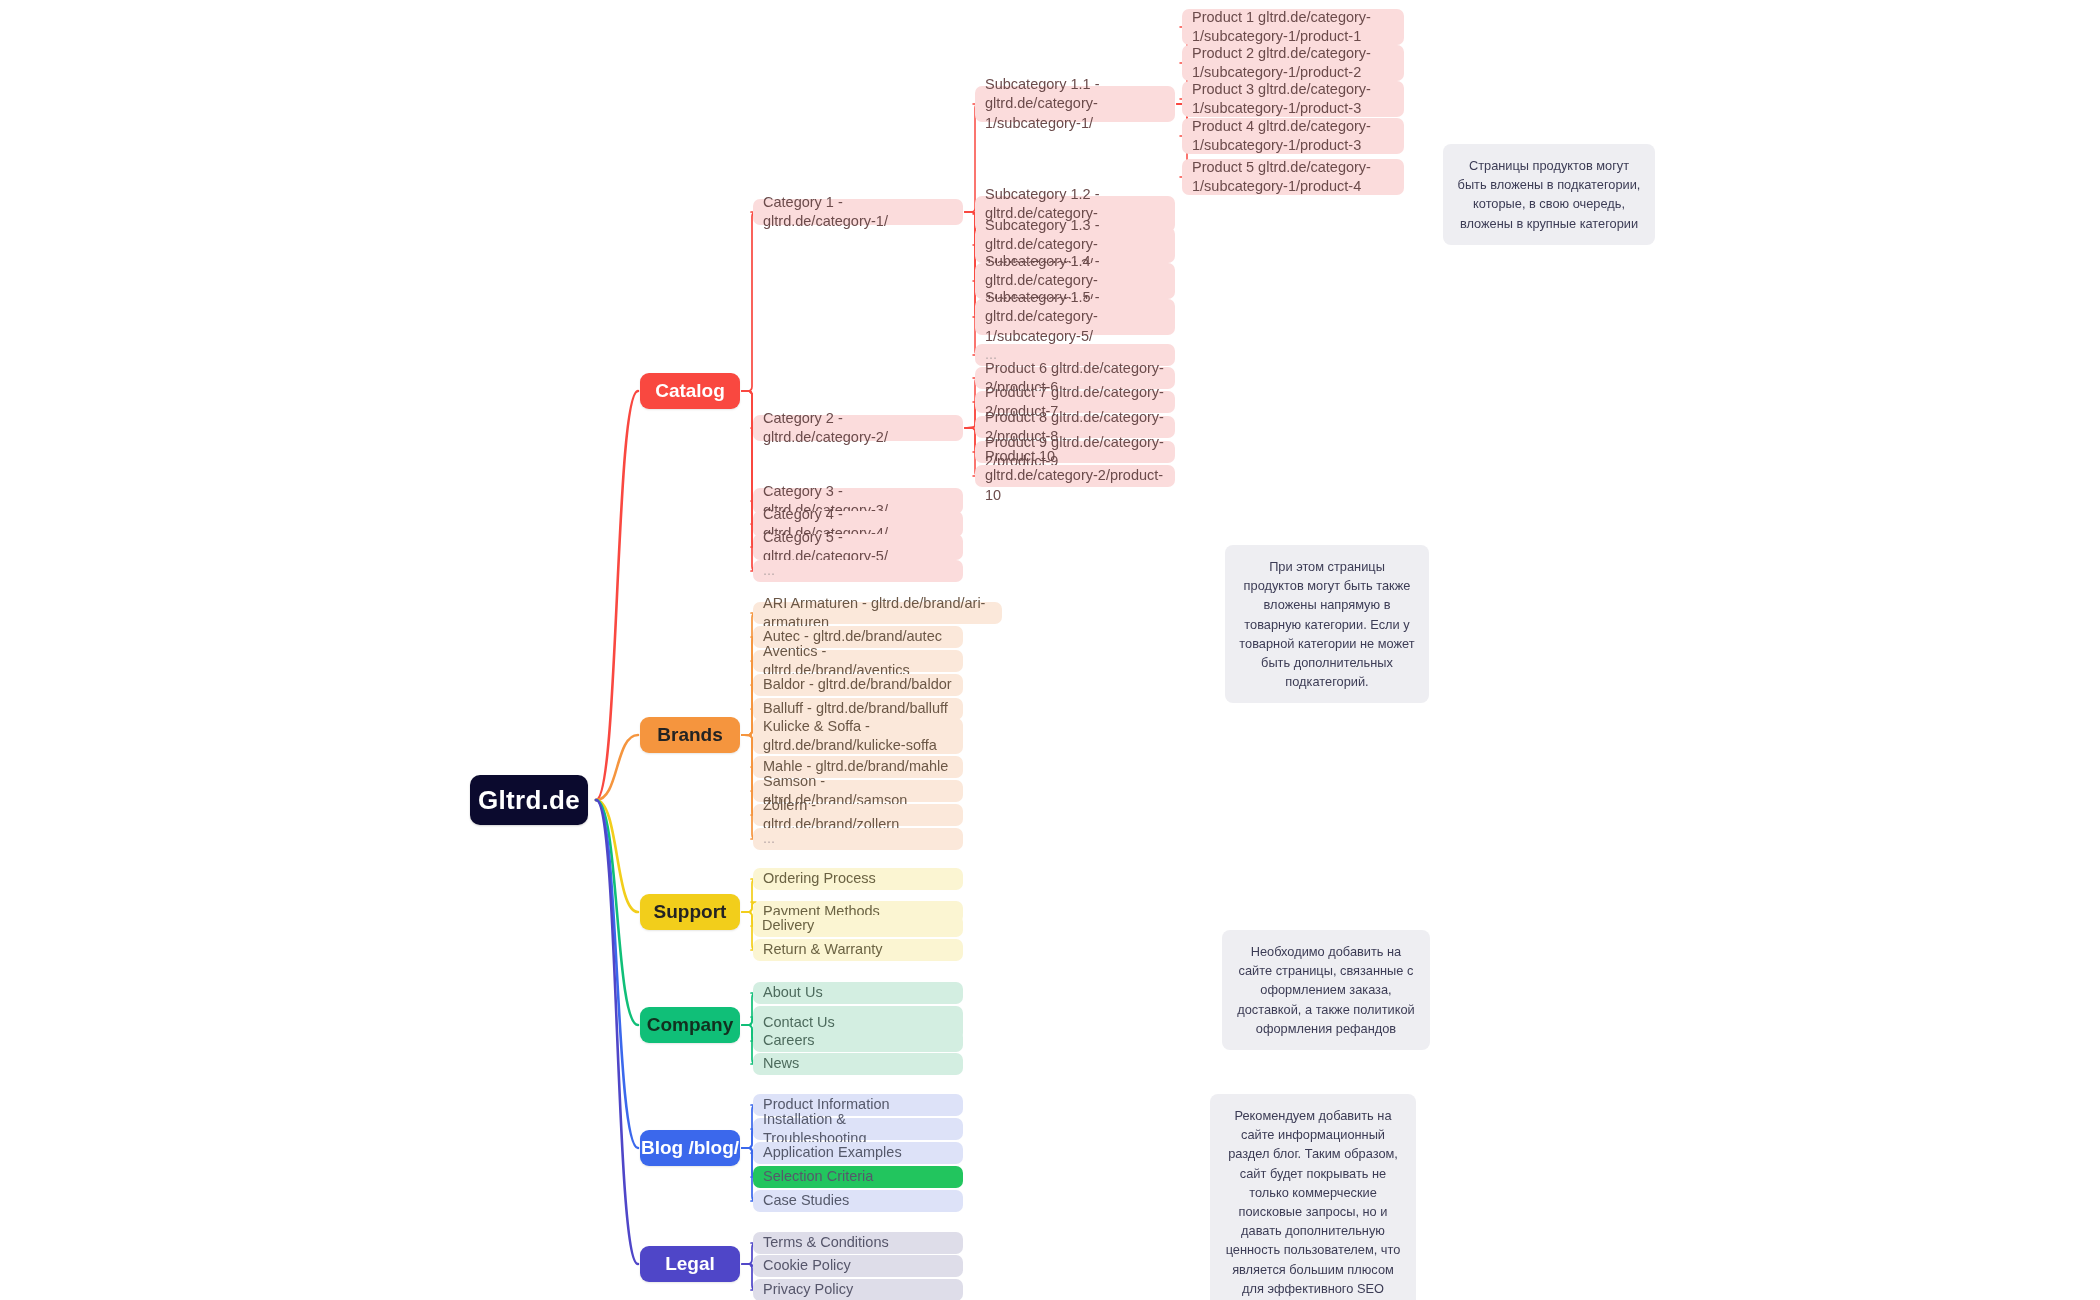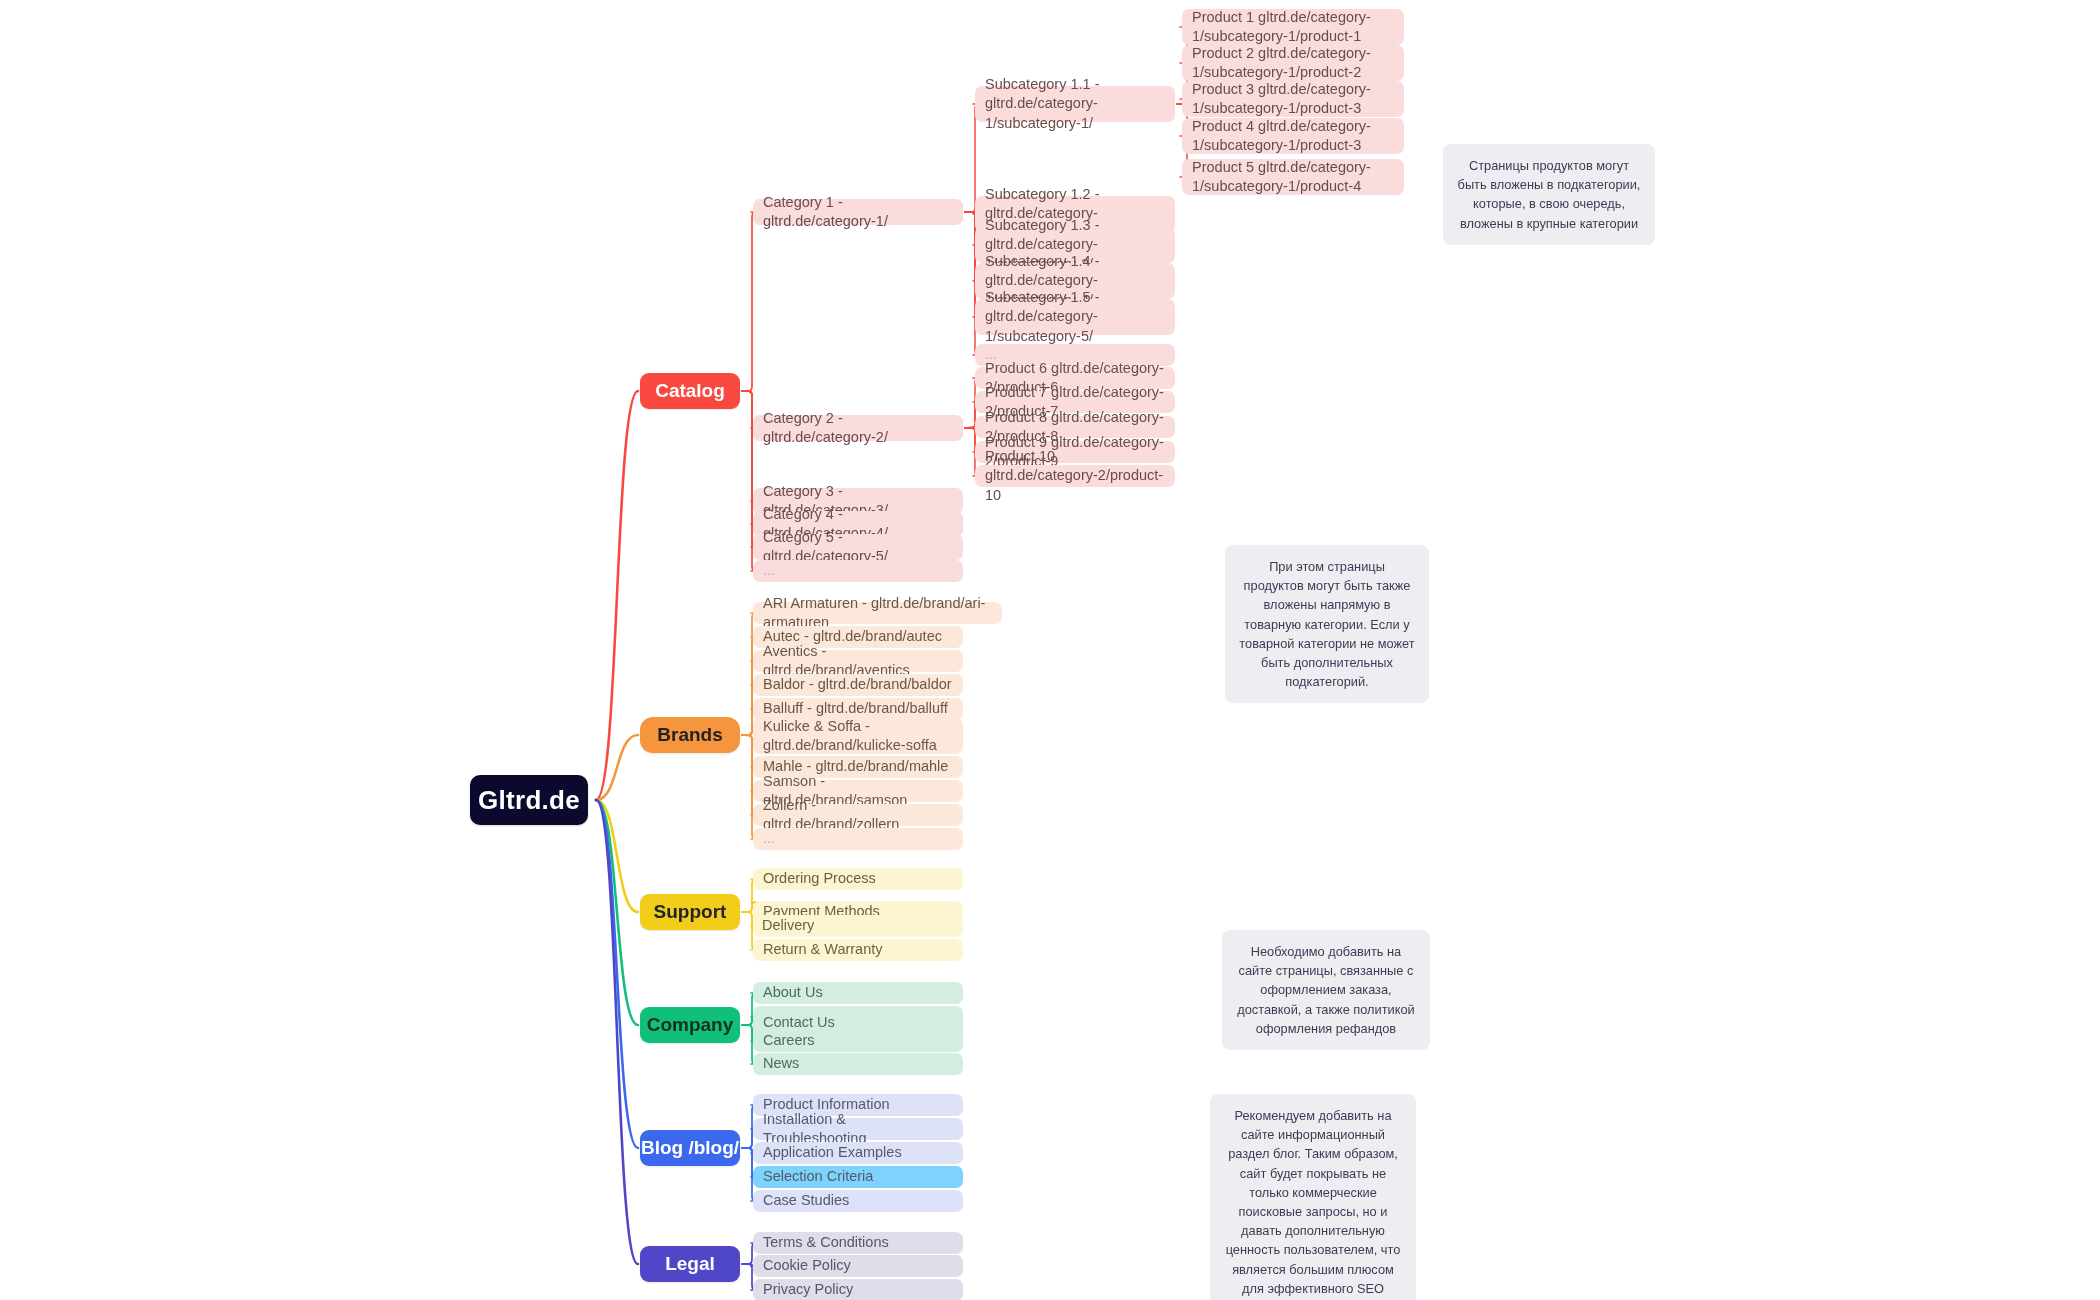--- a/index.html
+++ b/index.html
@@ -157,21 +157,21 @@
       <div class="node leaf" style="background: rgb(251, 220, 220); color: rgb(107, 75, 75); left: 753px; top: 415px; width: 210px; min-height: 26px; height: 26px;">Category 2 - gltrd.de/category-2/</div>
       <div class="node leaf" style="background: rgb(251, 220, 220); color: rgb(107, 75, 75); left: 975px; top: 367px; width: 200px; min-height: 22px; height: 22px;">Product 6 gltrd.de/category-2/product-6</div>
       <div class="node leaf" style="background: rgb(251, 220, 220); color: rgb(107, 75, 75); left: 975px; top: 391px; width: 200px; min-height: 22px; height: 22px;">Product 7 gltrd.de/category-2/product-7</div>
       <div class="node leaf" style="background: rgb(251, 220, 220); color: rgb(107, 75, 75); left: 975px; top: 416px; width: 200px; min-height: 22px; height: 22px;">Product 8 gltrd.de/category-2/product-8</div>
       <div class="node leaf" style="background: rgb(251, 220, 220); color: rgb(107, 75, 75); left: 975px; top: 441px; width: 200px; min-height: 22px; height: 22px;">Product 9 gltrd.de/category-2/product-9</div>
       <div class="node leaf" style="background: rgb(251, 220, 220); color: rgb(107, 75, 75); left: 975px; top: 465px; width: 200px; min-height: 22px; height: 22px;">Product 10 gltrd.de/category-2/product-10</div>
       <div class="node leaf" style="background: rgb(251, 220, 220); color: rgb(107, 75, 75); left: 753px; top: 488px; width: 210px; min-height: 26px; height: 26px;">Category 3 - gltrd.de/category-3/</div>
       <div class="node leaf" style="background: rgb(251, 220, 220); color: rgb(107, 75, 75); left: 753px; top: 511px; width: 210px; min-height: 26px; height: 26px;">Category 4 - gltrd.de/category-4/</div>
       <div class="node leaf" style="background: rgb(251, 220, 220); color: rgb(107, 75, 75); left: 753px; top: 534px; width: 210px; min-height: 26px; height: 26px;">Category 5 - gltrd.de/category-5/</div>
       <div class="node leaf ellipsis" style="background: rgb(251, 220, 220); left: 753px; top: 560px; width: 210px; min-height: 22px; height: 22px;">...</div>
-      <div class="node branch dark-label" style="background: rgb(245, 149, 62); color: rgb(35, 35, 35); left: 640px; top: 717px; width: 100px; min-height: 36px; height: 36px; border-radius: 13px;">Brands</div>
+      <div class="node branch dark-label" style="background: rgb(245, 149, 62); color: rgb(35, 35, 35); left: 640px; top: 717px; width: 100px; min-height: 36px; height: 36px;">Brands</div>
       <div class="node leaf" style="background: rgb(251, 232, 218); color: rgb(107, 87, 70); left: 753px; top: 602px; width: 249px; min-height: 22px; height: 22px;">ARI Armaturen - gltrd.de/brand/ari-armaturen</div>
       <div class="node leaf" style="background: rgb(251, 232, 218); color: rgb(107, 87, 70); left: 753px; top: 626px; width: 210px; min-height: 22px; height: 22px;">Autec - gltrd.de/brand/autec</div>
       <div class="node leaf" style="background: rgb(251, 232, 218); color: rgb(107, 87, 70); left: 753px; top: 650px; width: 210px; min-height: 22px; height: 22px;">Aventics - gltrd.de/brand/aventics</div>
       <div class="node leaf" style="background: rgb(251, 232, 218); color: rgb(107, 87, 70); left: 753px; top: 674px; width: 210px; min-height: 22px; height: 22px;">Baldor - gltrd.de/brand/baldor</div>
       <div class="node leaf" style="background: rgb(251, 232, 218); color: rgb(107, 87, 70); left: 753px; top: 698px; width: 210px; min-height: 22px; height: 22px;">Balluff - gltrd.de/brand/balluff</div>
       <div class="node leaf two-line" style="background: rgb(251, 232, 218); color: rgb(107, 87, 70); left: 753px; top: 718px; width: 210px; min-height: 36px; height: 36px;">Kulicke &amp; Soffa - gltrd.de/brand/kulicke-soffa</div>
       <div class="node leaf" style="background: rgb(251, 232, 218); color: rgb(107, 87, 70); left: 753px; top: 756px; width: 210px; min-height: 22px; height: 22px;">Mahle - gltrd.de/brand/mahle</div>
       <div class="node leaf" style="background: rgb(251, 232, 218); color: rgb(107, 87, 70); left: 753px; top: 780px; width: 210px; min-height: 22px; height: 22px;">Samson - gltrd.de/brand/samson</div>
       <div class="node leaf" style="background: rgb(251, 232, 218); color: rgb(107, 87, 70); left: 753px; top: 804px; width: 210px; min-height: 22px; height: 22px;">Zollern - gltrd.de/brand/zollern</div>
       <div class="node leaf ellipsis" style="background: rgb(251, 232, 218); left: 753px; top: 828px; width: 210px; min-height: 22px; height: 22px;">...</div>
@@ -182,21 +182,21 @@
       <div class="node leaf" style="background: rgb(251, 245, 210); color: rgb(107, 99, 67); left: 753px; top: 939px; width: 210px; min-height: 22px; height: 22px;">Return &amp; Warranty</div>
       <div class="node branch dark-label" style="background: rgb(16, 191, 120); color: rgb(18, 48, 31); left: 640px; top: 1007px; width: 100px; min-height: 36px; height: 36px;">Company</div>
       <div class="node leaf" style="background: rgb(211, 238, 225); color: rgb(77, 107, 93); left: 753px; top: 982px; width: 210px; min-height: 22px; height: 22px;">About Us</div>
       <div class="node leaf" style="background: rgb(211, 238, 225); color: rgb(77, 107, 93); left: 753px; top: 1006px; width: 210px; min-height: 22px; height: 34px;">Contact Us</div>
       <div class="node leaf" style="background: rgb(211, 238, 225); color: rgb(77, 107, 93); left: 753px; top: 1030px; width: 210px; min-height: 22px; height: 22px;">Careers</div>
       <div class="node leaf" style="background: rgb(211, 238, 225); color: rgb(77, 107, 93); left: 753px; top: 1053px; width: 210px; min-height: 22px; height: 22px;">News</div>
       <div class="node branch" style="background: rgb(59, 104, 236); color: rgb(255, 255, 255); left: 640px; top: 1130px; width: 100px; min-height: 36px; height: 36px;">Blog /blog/</div>
       <div class="node leaf" style="background: rgb(221, 226, 248); color: rgb(85, 89, 107); left: 753px; top: 1094px; width: 210px; min-height: 22px; height: 22px;">Product Information</div>
       <div class="node leaf" style="background: rgb(221, 226, 248); color: rgb(85, 89, 107); left: 753px; top: 1118px; width: 210px; min-height: 22px; height: 22px;">Installation &amp; Troubleshooting</div>
       <div class="node leaf" style="background: rgb(221, 226, 248); color: rgb(85, 89, 107); left: 753px; top: 1142px; width: 210px; min-height: 22px; height: 22px;">Application Examples</div>
-      <div class="node leaf" style="background: #7dd3fc; color: rgb(85, 89, 107); left: 753px; top: 1166px; width: 210px; min-height: 22px; height: 22px;">Selection Criteria</div>
+      <div class="node leaf" style="background: #22c55e; color: rgb(85, 89, 107); left: 753px; top: 1166px; width: 210px; min-height: 22px; height: 22px;">Selection Criteria</div>
       <div class="node leaf" style="background: rgb(221, 226, 248); color: rgb(85, 89, 107); left: 753px; top: 1190px; width: 210px; min-height: 22px; height: 22px;">Case Studies</div>
       <div class="node branch" style="background: rgb(79, 70, 200); color: rgb(255, 255, 255); left: 640px; top: 1246px; width: 100px; min-height: 36px; height: 36px;">Legal</div>
       <div class="node leaf" style="background: rgb(222, 221, 233); color: rgb(86, 86, 107); left: 753px; top: 1232px; width: 210px; min-height: 22px; height: 22px;">Terms &amp; Conditions</div>
       <div class="node leaf" style="background: rgb(222, 221, 233); color: rgb(86, 86, 107); left: 753px; top: 1255px; width: 210px; min-height: 22px; height: 22px;">Cookie Policy</div>
       <div class="node leaf" style="background: rgb(222, 221, 233); color: rgb(86, 86, 107); left: 753px; top: 1279px; width: 210px; min-height: 22px; height: 22px;">Privacy Policy</div>
     </div>
   <div id="notes">
       <div class="note" style="left: 1443px; top: 144px; width: 212px; min-height: 50px;">Страницы продуктов могут быть вложены в подкатегории, которые, в свою очередь, вложены в крупные категории</div>
       <div class="note" style="left: 1225px; top: 545px; width: 204px; min-height: 68px;">При этом страницы продуктов могут быть также вложены напрямую в товарную категории. Если у товарной категории не может быть дополнительных подкатегорий.</div>
       <div class="note" style="left: 1222px; top: 930px; width: 208px; min-height: 62px;">Необходимо добавить на сайте страницы, связанные с оформлением заказа, доставкой, а также политикой оформления рефандов</div>

